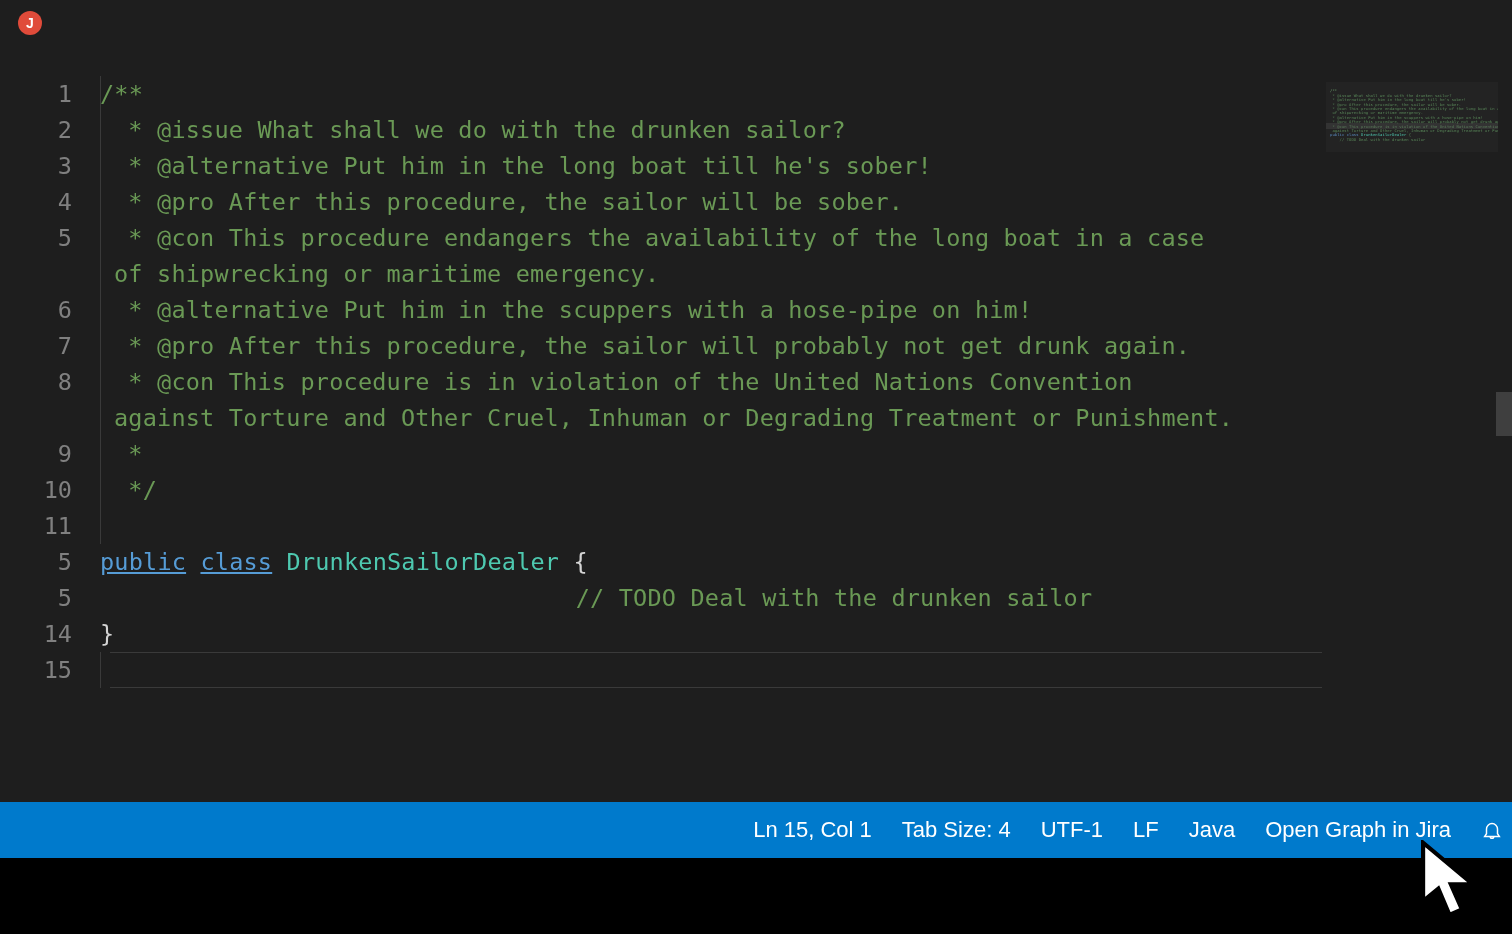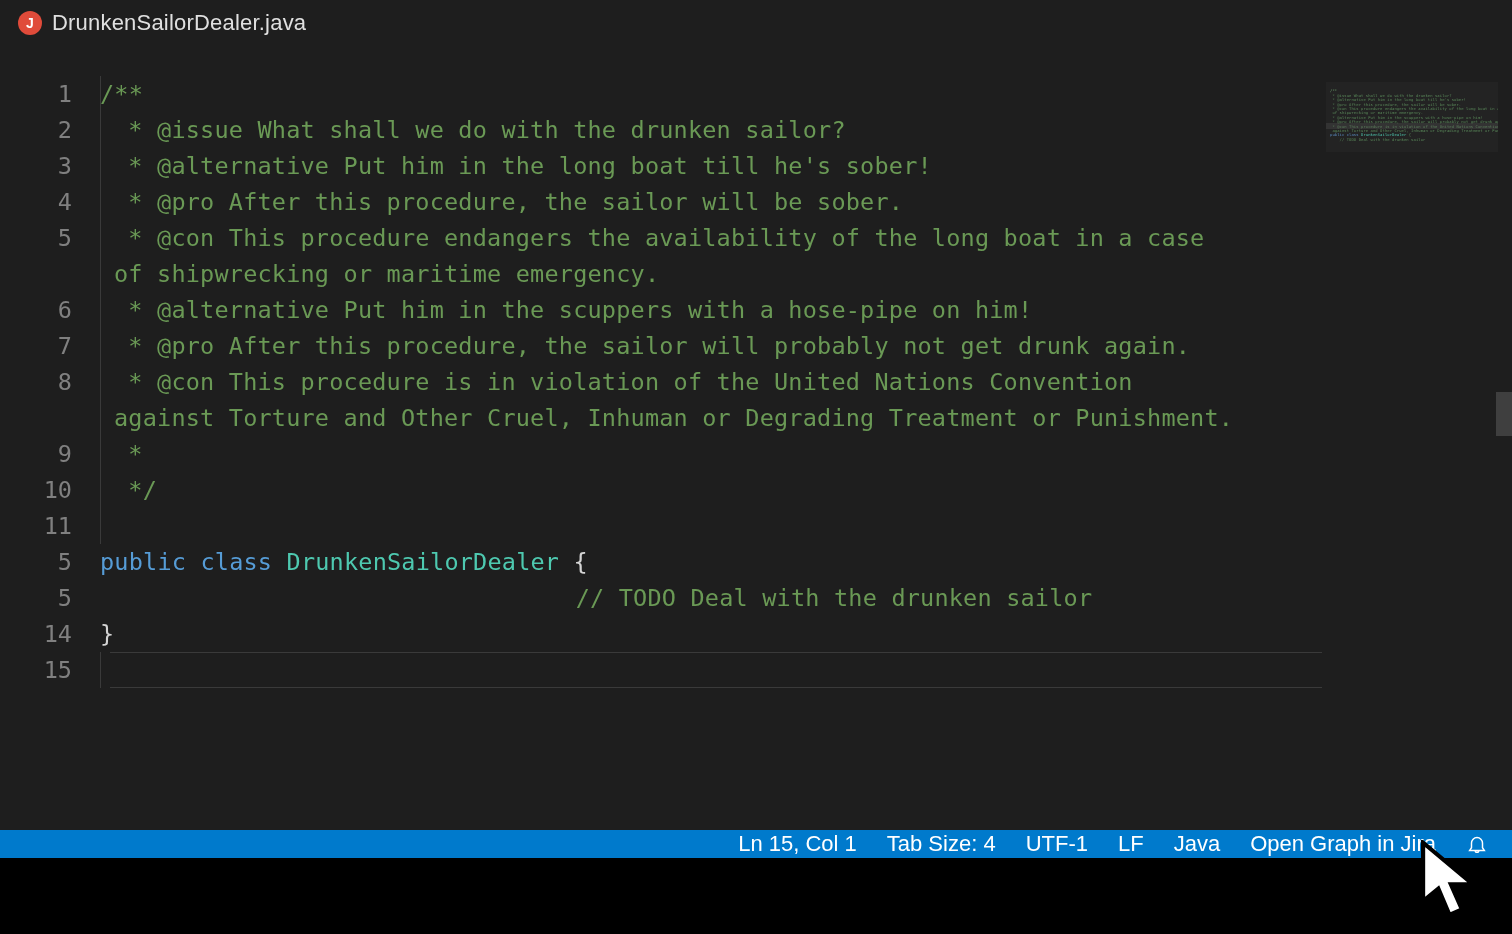--- a/index.html
+++ b/index.html
@@ -59,21 +59,21 @@
     letter-spacing: 0.2px;
   }
   .code .row { height: 36px; position: relative; }
   .guide {
     position: absolute; left: 0; top: 0; bottom: 0; width: 0;
     border-left: 1px solid #3a3a3a;
   }
   .ind1 { padding-left: 14px; }
   .ind2 { padding-left: 56px; text-align: center; }
   .c-comment { color: #6a9955; }
-  .c-kw { color: #569cd6; }
+  .c-kw { color: #569cd6; text-decoration: underline; }
   .c-type { color: #4ec9b0; }
   .c-text { color: #d4d4d4; }
 
   .cursor-line-hi {
     position: absolute;
     left: 110px; right: 190px;
     border-top: 1px solid #3a3a3a;
     border-bottom: 1px solid #3a3a3a;
     height: 36px;
     pointer-events: none;
@@ -101,27 +101,27 @@
 
   
   .scroll-thumb {
     position: absolute; right: 0; top: 346px;
     width: 16px; height: 44px;
     background: #3f3f3f;
   }
 
   
   .statusbar {
-    height: 28px;
+    height: 56px;
     background: #007acc;
     display: flex;
     align-items: center;
     justify-content: flex-end;
     gap: 30px;
-    padding: 0 24px 0 0;
+    padding: 0 9px 0 0;
     font-family: -apple-system, BlinkMacSystemFont, "Segoe UI", sans-serif;
     font-size: 22px;
     color: #fff;
   }
   .statusbar .item { white-space: nowrap; }
   .bell-icon svg { display: block; }
 
   
   .bottom { height: 76px; background: #000; position: relative; }
 
@@ -134,21 +134,20 @@
   }
 </style>
 </head>
 <body>
 
 <div class="app">
 
   <div class="tabbar">
     <div class="tab">
       <span class="java-icon">J</span>
-      <span>DrunkenSailorDealer.java</span>
     </div>
   </div>
 
   <div class="editor-wrap">
     <div class="editor">
       <div class="gutter" id="gutter">
           <div>1</div>
           <div>2</div>
           <div>3</div>
           <div>4</div>

